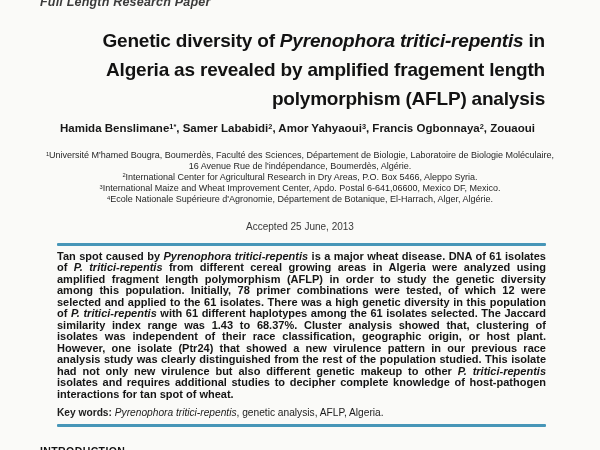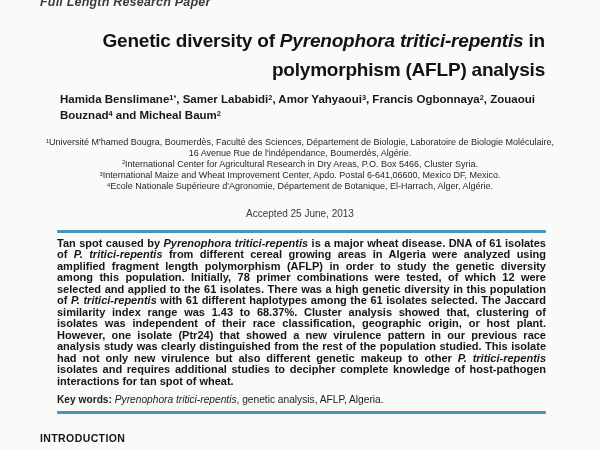--- a/index.html
+++ b/index.html
@@ -64,31 +64,31 @@
 </style>
 </head>
 <body>
 
 <div class="page">
 
   <div class="kicker">Full Length Research Paper</div>
 
   <h1 class="title">
     <div><span>Genetic diversity of </span><span class="it">Pyrenophora tritici-repentis</span><span> in</span></div>
+    <div><span>Algeria as revealed by amplified fragement length</span></div>
     <div><span>polymorphism (AFLP) analysis</span></div>
   </h1>
 
   <div class="authors">
     <div><span>Hamida Benslimane</span><span class="sup">1*</span><span>, Samer Lababidi</span><span class="sup">2</span><span>, Amor Yahyaoui</span><span class="sup">3</span><span>, Francis Ogbonnaya</span><span class="sup">2</span><span>, Zouaoui</span></div>
-    <div><span>Bouznad</span><span class="sup">4</span><span> and Micheal Baum</span><span class="sup">2</span></div>
   </div>
 
   <div class="affils">
     <div><span class="sup">1</span><span>Université M'hamed Bougra, Boumerdès, Faculté des Sciences, Département de Biologie, Laboratoire de Biologie Moléculaire, 16 Avenue Rue de l'indépendance, Boumerdès, Algérie.</span></div>
-    <div><span class="sup">2</span><span>International Center for Agricultural Research in Dry Areas, P.O. Box 5466, Cluster Syria.</span></div>
+    <div><span class="sup">2</span><span>International Center for Agricultural Research in Dry Areas, P.O. Box 5466, Aleppo Syria.</span></div>
     <div><span class="sup">3</span><span>International Maize and Wheat Improvement Center, Apdo. Postal 6-641,06600, Mexico DF, Mexico.</span></div>
     <div><span class="sup">4</span><span>Ecole Nationale Supérieure d'Agronomie, Département de Botanique, El-Harrach, Alger, Algérie.</span></div>
   </div>
 
   <div class="accepted">Accepted 25 June, 2013</div>
 
   <div class="abs-block">
     <div class="rule"></div>
     <p class="abstract" style="margin:5px 0 0 0;"><span>Tan spot caused by </span><span class="it">Pyrenophora tritici-repentis</span><span> is a major wheat disease. DNA of 61 isolates of </span><span class="it">P. tritici-repentis</span><span> from different cereal growing areas in Algeria were analyzed using amplified fragment length polymorphism (AFLP) in order to study the genetic diversity among this population. Initially, 78 primer combinations were tested, of which 12 were selected and applied to the 61 isolates. There was a high genetic diversity in this population of </span><span class="it">P. tritici-repentis</span><span> with 61 different haplotypes among the 61 isolates selected. The Jaccard similarity index range was 1.43 to 68.37%. Cluster analysis showed that, clustering of isolates was independent of their race classification, geographic origin, or host plant. However, one isolate (Ptr24) that showed a new virulence pattern in our previous race analysis study was clearly distinguished from the rest of the population studied. This isolate had not only new virulence but also different genetic makeup to other </span><span class="it">P. tritici-repentis</span><span> isolates and requires additional studies to decipher complete knowledge of host-pathogen interactions for tan spot of wheat.</span></p>
     <div class="keywords"><span class="kw-label">Key words:</span><span><span> </span><span class="it">Pyrenophora tritici-repentis</span><span>, genetic analysis, AFLP, Algeria.</span></span></div>

